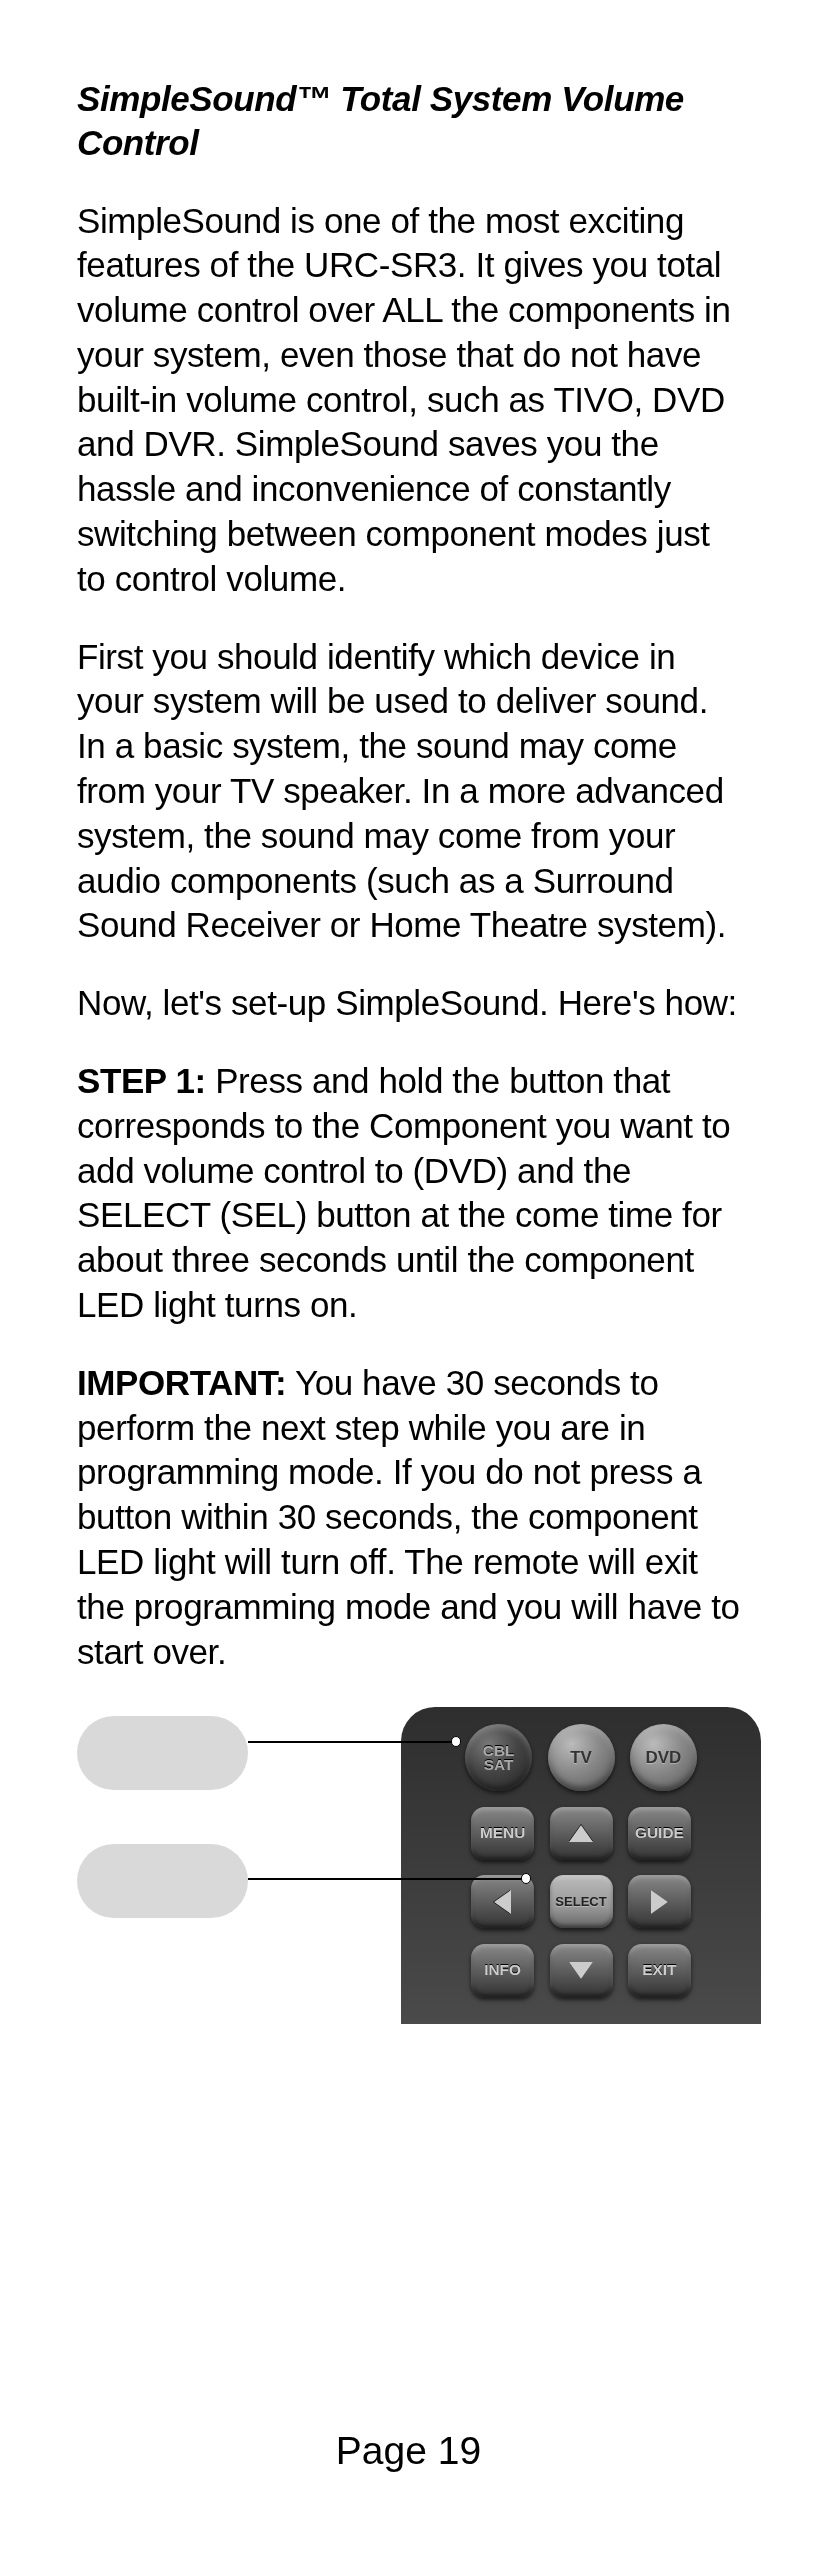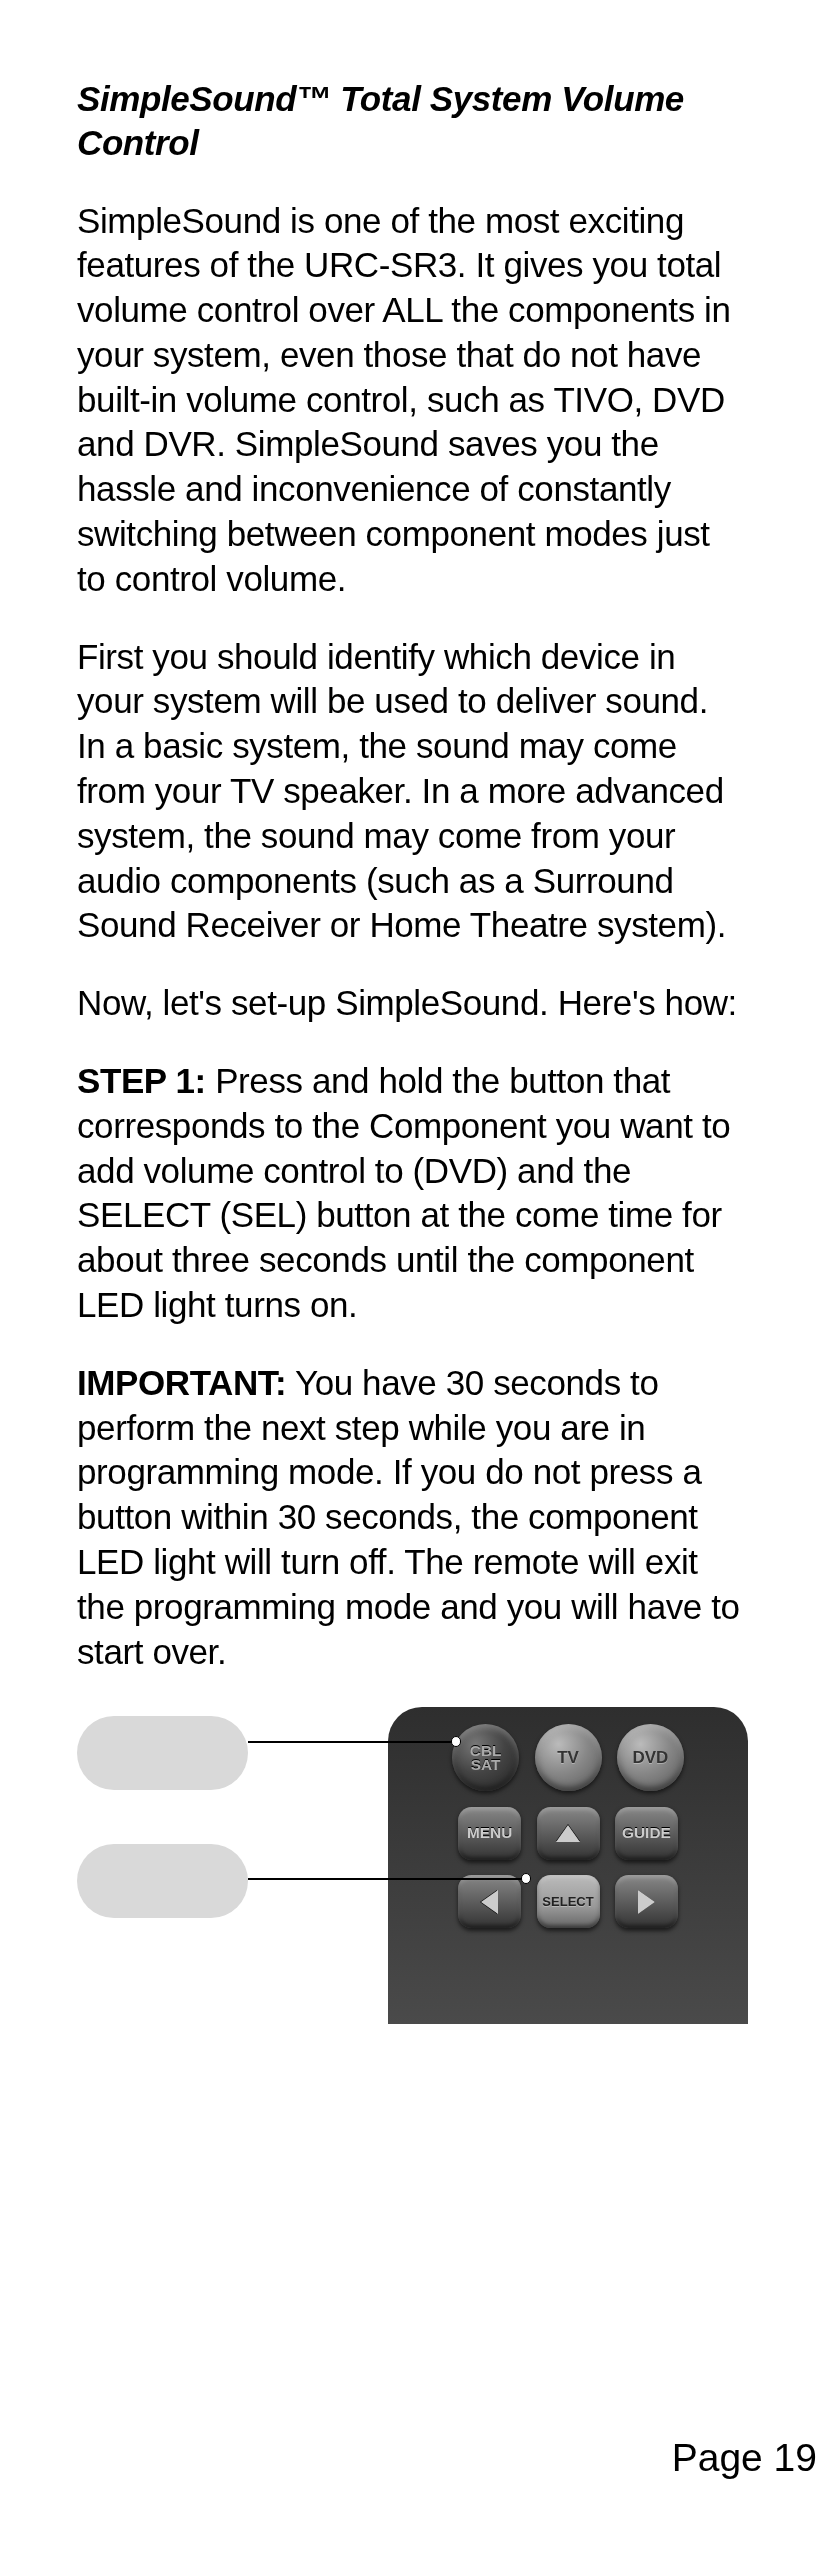--- a/index.html
+++ b/index.html
@@ -12,34 +12,34 @@
   .figure { margin-top: 17px; position: relative; height: 343px; }
   .callout { position: absolute; width: 171px; height: 74px; background: #d9d9d9; border-radius: 37px; }
   .callout1 { top: 8.6px; left: 0; }
   .callout2 { top: 137px; left: 0; }
   .leader { position: absolute; height: 1.7px; background: #000; }
   .leader1 { top: 34px; left: 171px; width: 206px; }
   .leader2 { top: 171px; left: 171px; width: 276px; }
   .dot { position: absolute; width: 10.3px; height: 10.3px; border-radius: 50%; background: #fff; border: 1.7px solid #000; }
   .dot1 { top: 29px; left: 374px; }
   .dot2 { top: 166px; left: 444px; }
-  .remote { position: absolute; left: 311px; top: 0; width: 360px; height: 317px; background: linear-gradient(180deg, #2e2e2e 0%, #4a4a4a 100%); border-radius: 34px 34px 0 0; overflow: hidden; padding-top: 17px; }
+  .remote { position: absolute; left: 324px; top: 0; width: 360px; height: 317px; background: linear-gradient(180deg, #2e2e2e 0%, #4a4a4a 100%); border-radius: 34px 34px 0 0; overflow: hidden; padding-top: 17px; }
   .row { display: flex; justify-content: center; gap: 15.4px; margin-bottom: 15.4px; }
   .btn { display: flex; align-items: center; justify-content: center; font-family: Arial, sans-serif; }
   .round { width: 67px; height: 67px; border-radius: 50%; background: radial-gradient(circle at 35% 30%, #bbb 0%, #888 45%, #555 100%); box-shadow: inset 0 3.4px 6.9px rgba(255,255,255,0.3), inset 0 -3.4px 6.9px rgba(0,0,0,0.5), 0 2.6px 4.3px rgba(0,0,0,0.6); color: #333; font-size: 17px; font-weight: 700; text-shadow: 0 0.9px 0 rgba(255,255,255,0.3); }
   .round.dark { background: radial-gradient(circle at 35% 30%, #777 0%, #444 45%, #222 100%); color: #aaa; text-shadow: 0 -0.9px 0 #000; }
   .round .twoLine { text-align: center; line-height: 0.9; font-size: 15.4px; }
   .pill { width: 63px; height: 53px; border-radius: 13.7px; background: linear-gradient(180deg, #888 0%, #555 60%, #333 100%); box-shadow: inset 0 2.6px 4.3px rgba(255,255,255,0.25), inset 0 -2.6px 4.3px rgba(0,0,0,0.5), 0 2.6px 4.3px rgba(0,0,0,0.6); color: #ccc; font-size: 15.4px; font-weight: 700; text-shadow: 0 -0.9px 0 #000; }
   .pill.sel { background: linear-gradient(180deg, #bbb 0%, #999 60%, #666 100%); color: #222; text-shadow: 0 0.9px 0 rgba(255,255,255,0.3); font-size: 13px; }
   .tri { width: 0; height: 0; }
   .tri.up { border-left: 12px solid transparent; border-right: 12px solid transparent; border-bottom: 17px solid #ccc; filter: drop-shadow(0 -0.9px 0 #000); }
   .tri.down { border-left: 12px solid transparent; border-right: 12px solid transparent; border-top: 17px solid #ccc; filter: drop-shadow(0 0.9px 0 #000); }
   .tri.left { border-top: 12px solid transparent; border-bottom: 12px solid transparent; border-right: 17px solid #ccc; filter: drop-shadow(-0.9px 0 0 #000); }
   .tri.right { border-top: 12px solid transparent; border-bottom: 12px solid transparent; border-left: 17px solid #ccc; filter: drop-shadow(0.9px 0 0 #000); }
-  .footer { position: absolute; bottom: 96px; width: 100%; text-align: right; font-size: 39px; font-weight: 300; letter-spacing: 0px; }
+  .footer { position: absolute; bottom: 103px; width: 100%; text-align: center; font-size: 39px; font-weight: 300; letter-spacing: 0px; }
 </style>
 </head>
 <body>
 
 <div class="page">
   <h2 class="heading">SimpleSound™ Total System Volume Control</h2>
 
   <p class="para">SimpleSound is one of the most exciting features of the URC-SR3. It gives you total volume control over ALL the components in your system, even those that do not have built-in volume control, such as TIVO, DVD and DVR. SimpleSound saves you the hassle and inconvenience of constantly switching between component modes just to control volume.</p>
 
   <p class="para">First you should identify which device in your system will be used to deliver sound. In a basic system, the sound may come from your TV speaker. In a more advanced system, the sound may come from your audio components (such as a Surround Sound Receiver or Home Theatre system).</p>
@@ -75,20 +75,27 @@
       </div>
       <div class="row">
         <div class="btn pill">
             <div class="tri left"></div>
           </div>
         <div class="btn pill sel">SELECT</div>
         <div class="btn pill">
             <div class="tri right"></div>
           </div>
       </div>
+      <div class="row">
+        <div class="btn pill">INFO</div>
+        <div class="btn pill">
+            <div class="tri down"></div>
+          </div>
+        <div class="btn pill">EXIT</div>
+      </div>
     </div>
 
     <div class="leader leader1"></div>
     <div class="leader leader2"></div>
     <div class="dot dot1"></div>
     <div class="dot dot2"></div>
   </div>
 </div>
 
 <div class="footer">Page 19</div>

